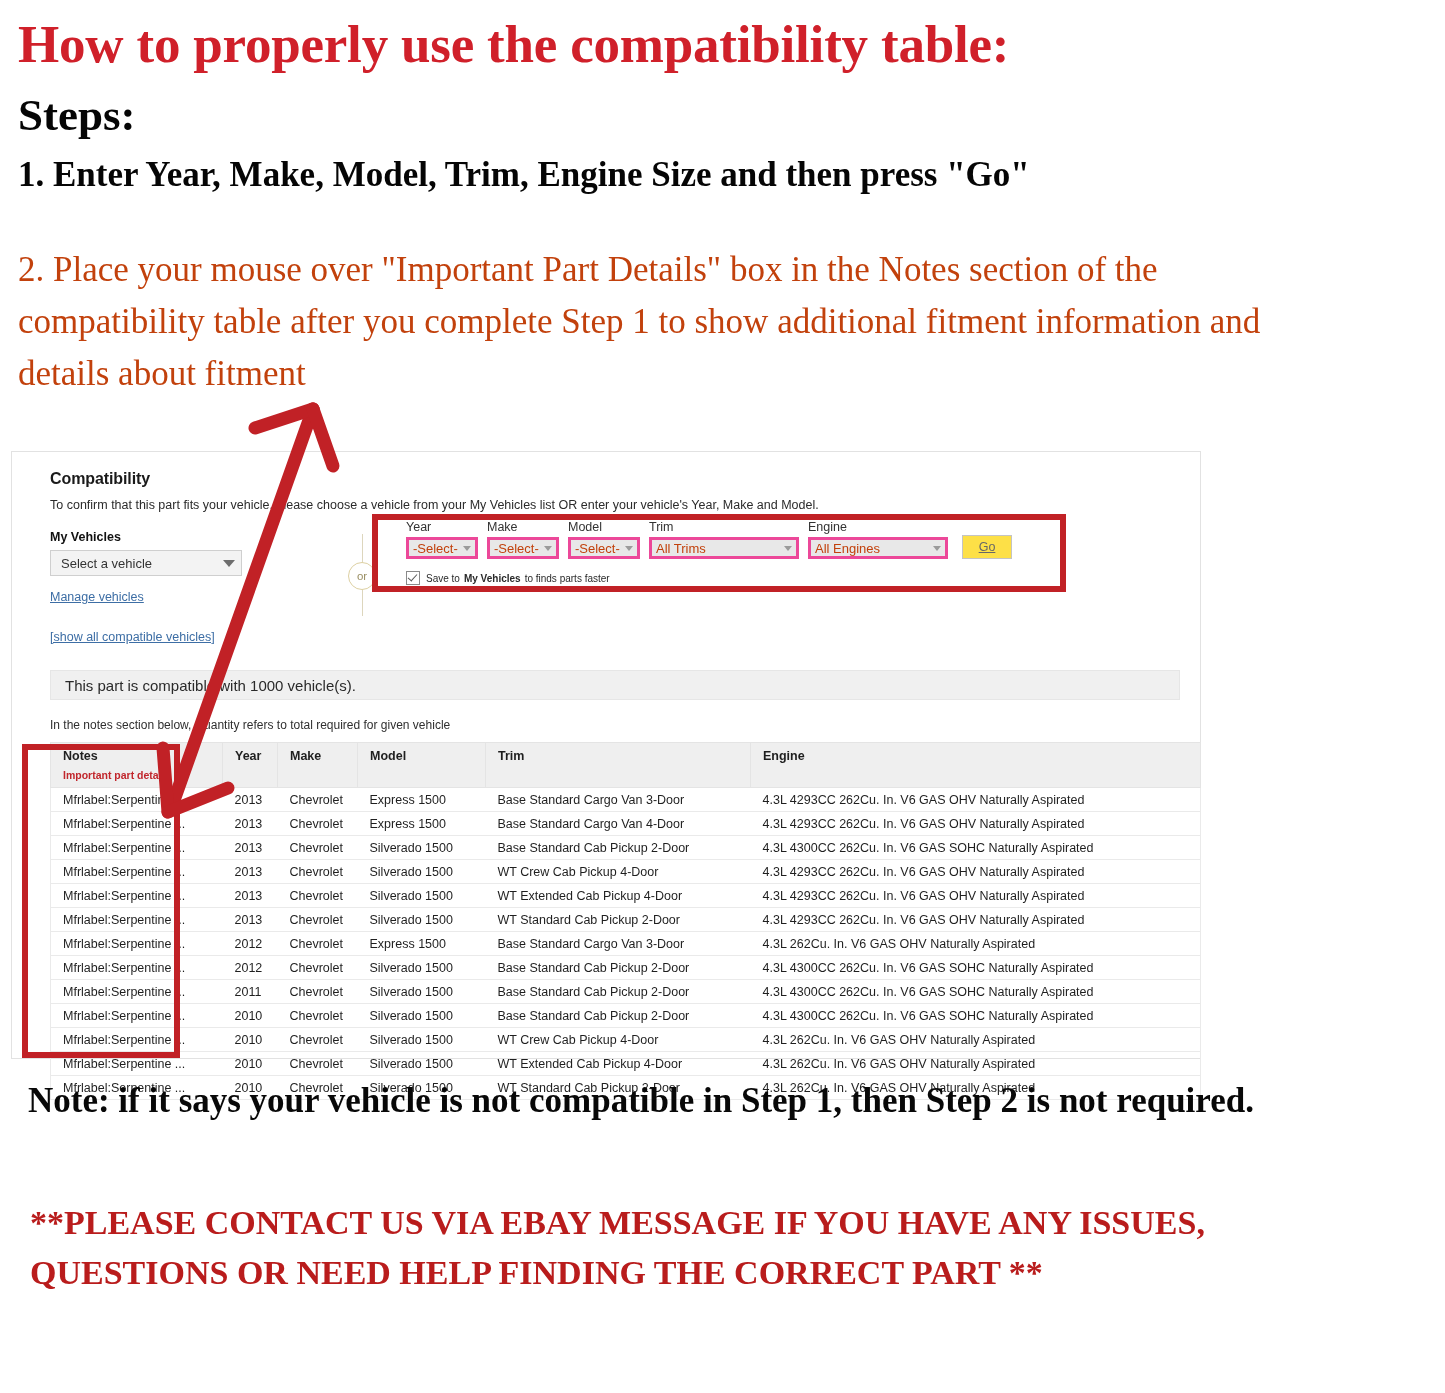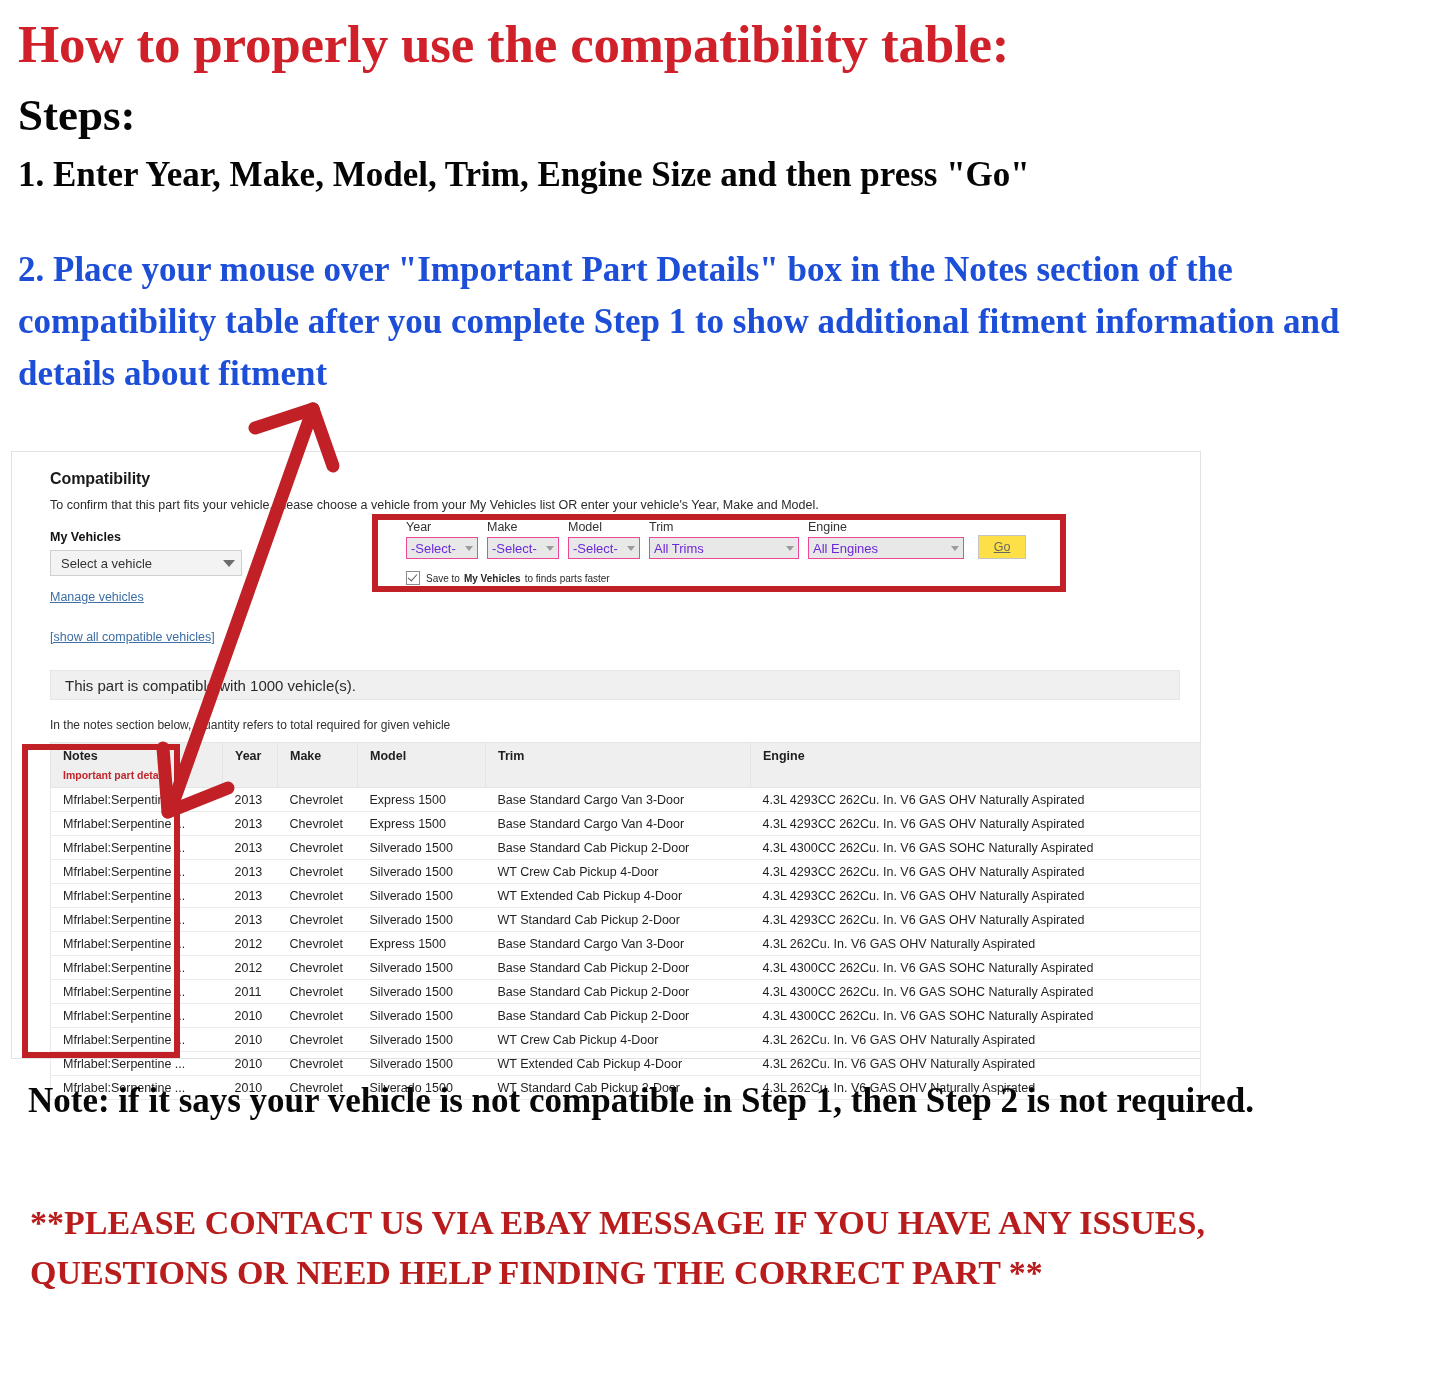--- a/index.html
+++ b/index.html
@@ -42,22 +42,22 @@
   .step-line {
     font-family: "Liberation Serif", serif;
     font-weight: bold;
     color: #050505;
     font-size: 35px;
     line-height: 1.0;
     margin: 19px 0 0 0;
   }
   .step-two {
     font-family: "Liberation Serif", serif;
-    font-weight: bold;
-    color: #1d4ed8;
+    font-weight: normal;
+    color: #c2410c;
     font-size: 35px;
     line-height: 1.48;
     margin: 52px 0 12px 0;
     width: 1330px;
   }
 
   
   .compat-card {
     position: absolute;
     left: 11px;
@@ -179,43 +179,43 @@
   }
   .finder-fields { display: flex; align-items: flex-end; }
   .fld { margin-right: 9px; }
   .fld-label {
     font-size: 12.5px;
     color: #333;
     margin-bottom: 3px;
   }
   .dd {
     height: 22px;
-    border: 1px solid #ec4899;
+    border: 3px solid #ec4899;
     background: #e8e8e8;
     display: flex;
     align-items: center;
     justify-content: space-between;
     font-size: 13px;
-    color: #6d28d9;
+    color: #c2410c;
     padding: 0 2px 0 4px;
     box-sizing: border-box;
   }
   .dd .mini-caret {
     width: 0; height: 0;
     border-left: 4px solid transparent;
     border-right: 4px solid transparent;
     border-top: 5px solid #9b9b9b;
     margin-left: 4px;
     margin-right: 2px;
   }
   .dd-year   { width: 72px; }
   .dd-make   { width: 72px; }
   .dd-model  { width: 72px; }
   .dd-trim   { width: 150px; gap: 16px; }
-  .dd-engine { width: 156px; }
+  .dd-engine { width: 140px; }
   .go-btn {
     width: 48px; height: 22px;
     background: #fde047;
     border: 1px solid #c4c4c4;
     color: #676767;
     font-size: 12.5px;
     display: flex; align-items: center; justify-content: center;
     margin-left: 5px;
     text-decoration: underline;
   }
@@ -374,20 +374,24 @@
       <div class="myveh-col">
         <div class="myveh-label">My Vehicles</div>
         <div class="veh-select">
           <span>Select a vehicle</span>
           <span class="caret-down"></span>
         </div>
         <a class="manage-link" href="#">Manage vehicles</a>
         <a class="showall-link" href="#">[show all compatible vehicles]</a>
       </div>
 
+      <div class="or-col">
+        <div class="or-line"></div>
+        <div class="or-badge">or</div>
+      </div>
     </div>
 
     <div class="compat-banner">This part is compatible with 1000 vehicle(s).</div>
     <div class="notes-hint">In the notes section below, Quantity refers to total required for given vehicle</div>
 
     <table class="fit">
       <colgroup>
         <col class="col-notes">
           <col class="col-year">
           <col class="col-make">

